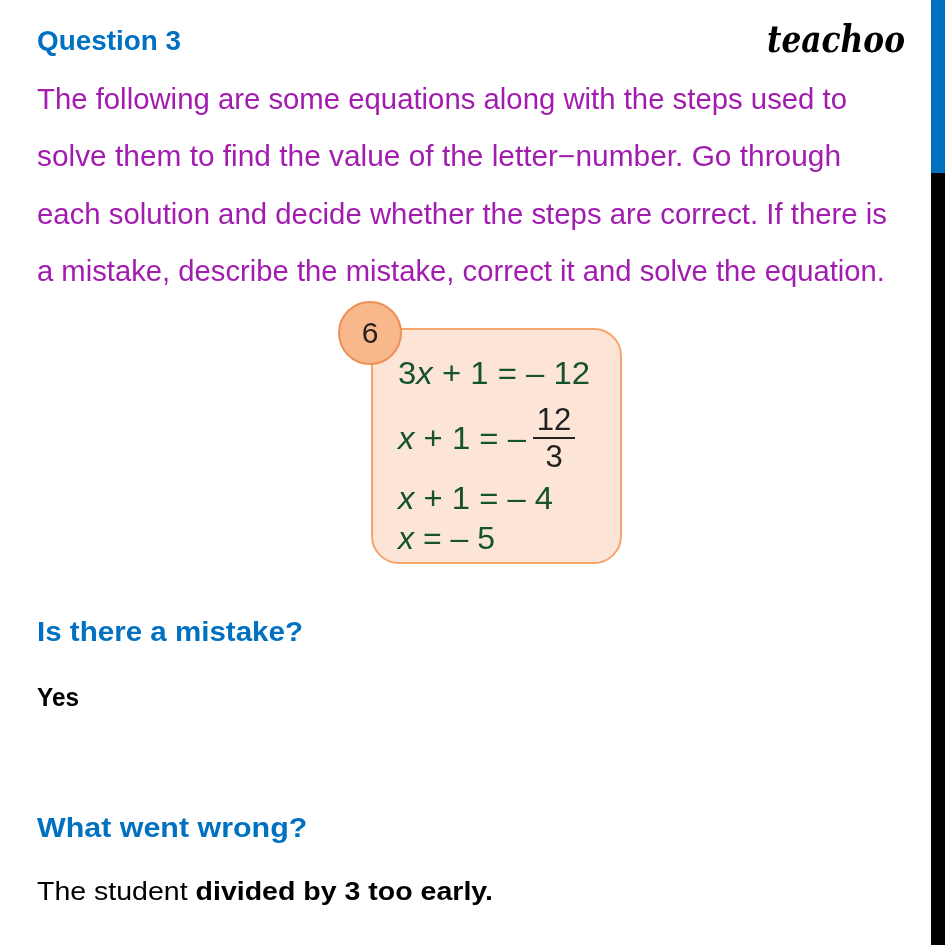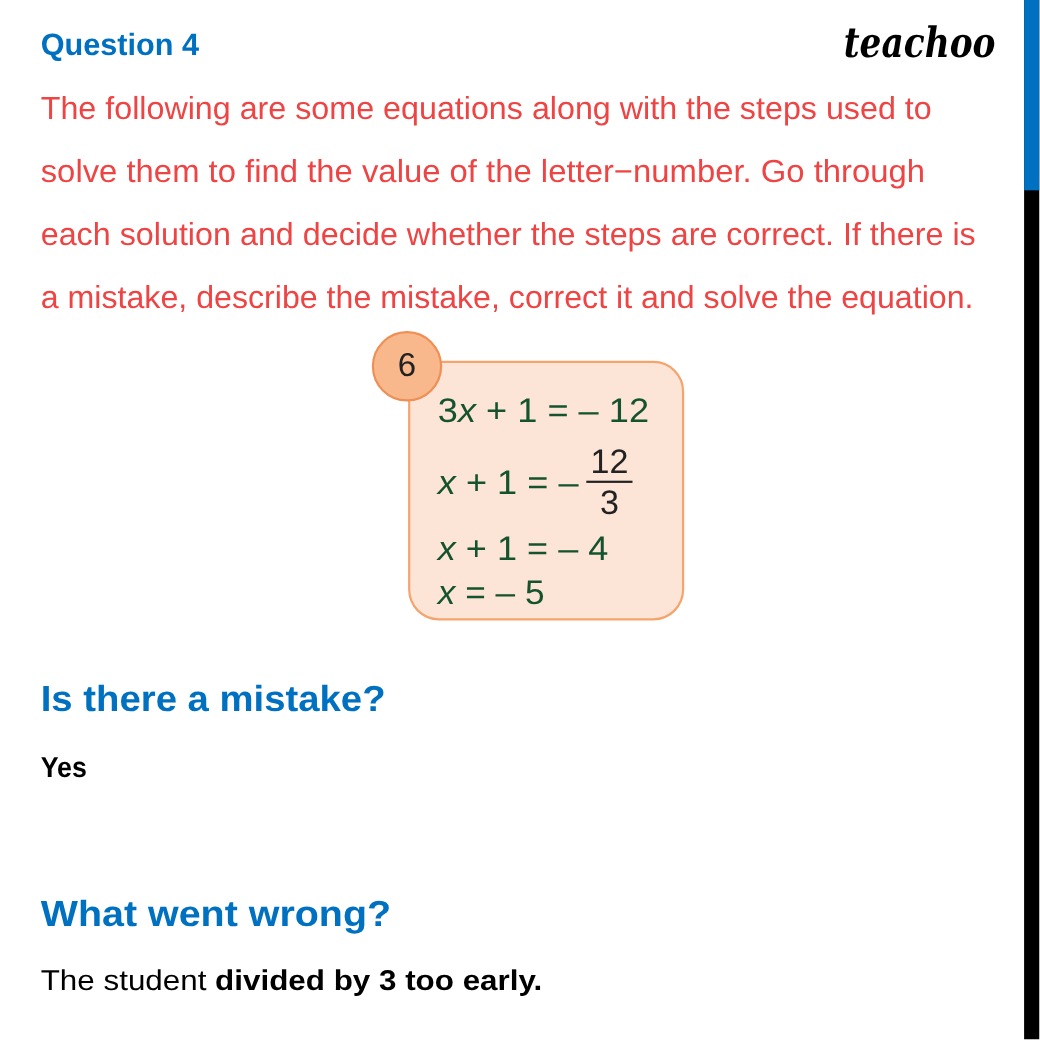--- a/index.html
+++ b/index.html
@@ -8,50 +8,50 @@
     background: #ffffff;
     font-family: "Liberation Sans", sans-serif;
   }
   .abs { position: absolute; white-space: nowrap; }
   .fit { transform-origin: 0 0; display: inline-block; }
   .q-title { left: 37px; top: 25px; font-size: 28px; font-weight: bold; color: #0070C0; }
   .logo {
     left: 767px; top: 16px; font-family: "DejaVu Serif", serif;
     font-style: italic; font-weight: bold; font-size: 38px; color: #000;
   }
-  .para-line { left: 37px; font-size: 29px; color: #ef4444; }
+  .para-line { left: 37px; font-size: 29px; color: #a21caf; }
   .scroll-track { position: absolute; left: 931px; top: 0; width: 14px; height: 945px; background: #000; }
   .scroll-thumb { position: absolute; left: 931px; top: 0; width: 14px; height: 173px; background: #0070C0; }
 
   .eq-box {
     position: absolute; left: 371px; top: 328px; width: 251px; height: 236px;
     background: #FCE4D6; border: 2px solid #F4A46C; border-radius: 28px; box-sizing: border-box;
   }
   .eq-badge {
     position: absolute; left: 338px; top: 301px; width: 64px; height: 64px;
     background: #F8B88B; border: 2px solid #EE8F55; border-radius: 50%; box-sizing: border-box;
     display: flex; align-items: center; justify-content: center;
     font-size: 30px; color: #222; font-family: "Liberation Sans", sans-serif;
   }
   .eq { position: absolute; font-family: "Liberation Sans", sans-serif; font-size: 31px; color: #14532d; }
   .eq .var { font-style: italic; }
   .frac { position: absolute; display: flex; flex-direction: column; align-items: center; font-size: 31px; color: #222; }
   .frac .num { line-height: 30px; }
   .frac .bar { width: 42px; height: 2px; background: #222; margin: 2px 0 3px 0; }
   .frac .den { line-height: 30px; }
 
-  .h2 { left: 37px; font-size: 33px; font-weight: bold; color: #0070C0; }
+  .h2 { left: 37px; font-size: 28px; font-weight: bold; color: #0070C0; }
   .ans { left: 37px; font-size: 26px; color: #000; }
   .bold { font-weight: bold; }
 </style>
 </head>
 <body>
 
 <div class="abs q-title">
-  <span class="fit" style="transform: scaleX(0.995141);">Question 4</span>
+  <span class="fit" style="transform: scaleX(0.995141);">Question 3</span>
 </div>
 <div class="abs logo">
   <span class="fit" style="transform: scaleX(0.822346);">teachoo</span>
 </div>
 
 <div>
   <div class="abs para-line" style="top:83px;">
     <span class="fit" style="transform: scaleX(1.01096);">The following are some equations along with the steps used to</span>
   </div>
   <div class="abs para-line" style="top:140px;text-align:right;">

